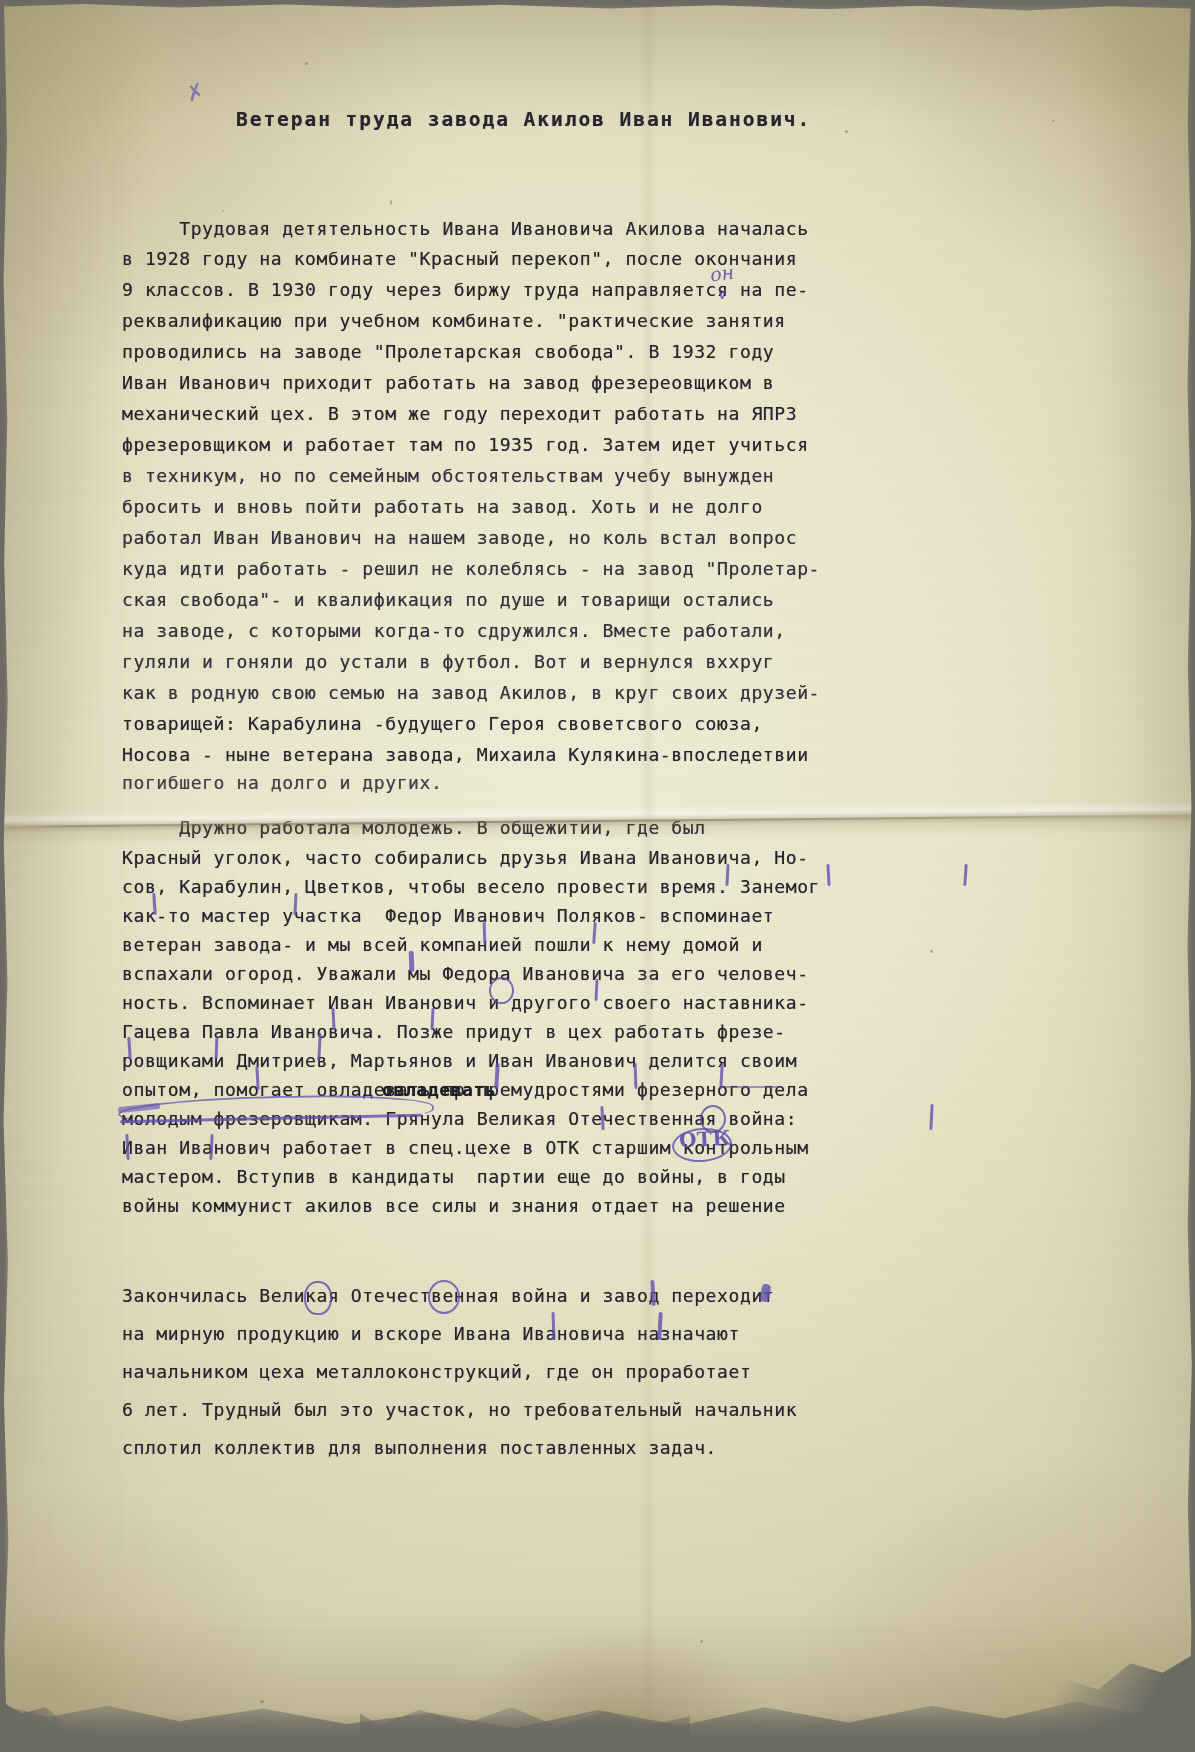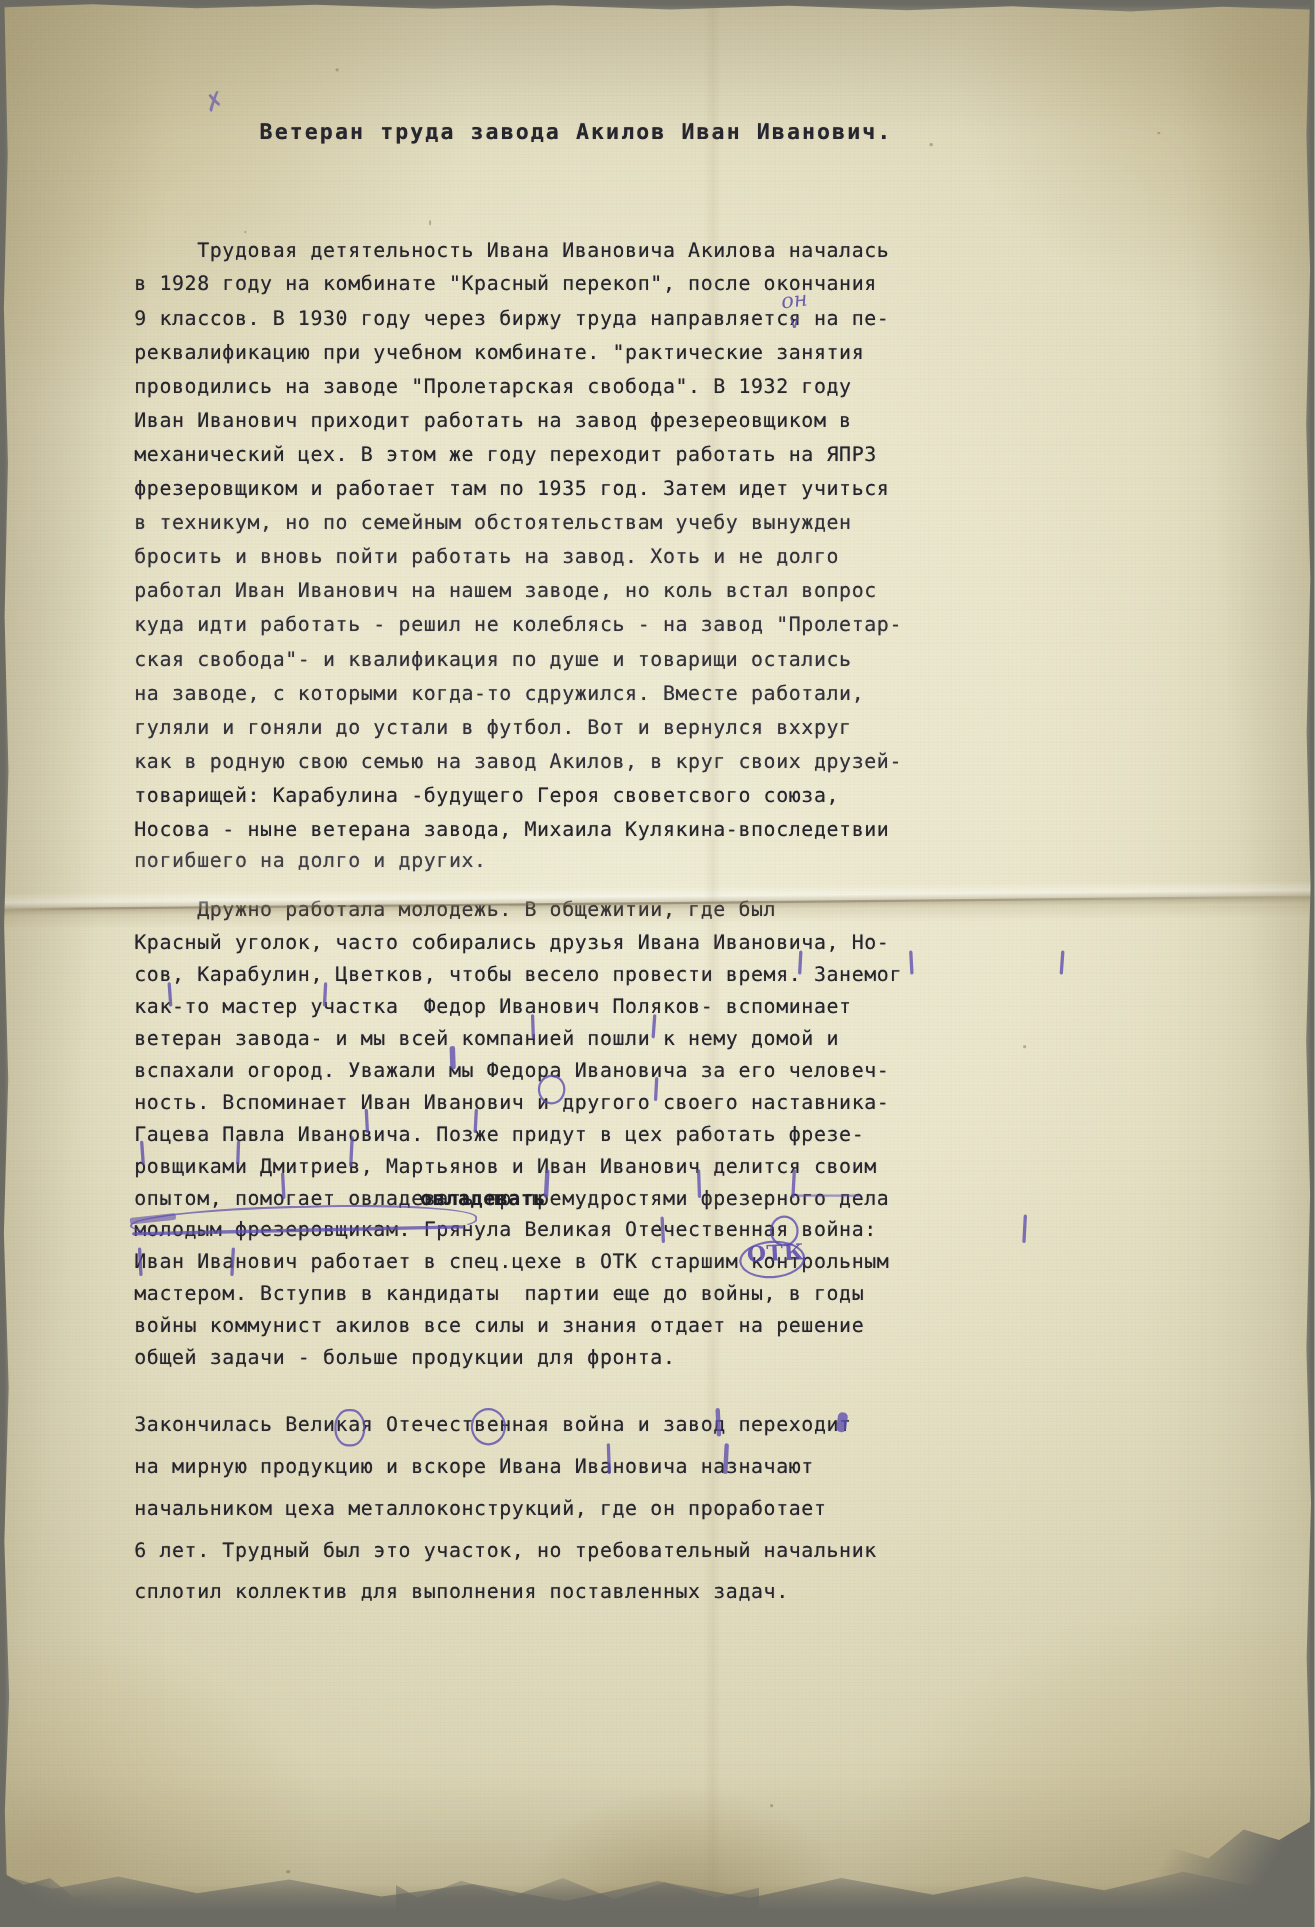--- a/index.html
+++ b/index.html
@@ -250,21 +250,20 @@
     <div class="typed body-line ink-dk" style="left:122px;top:934px;">ветеран завода- и мы всей компанией пошли к нему домой и</div>
     <div class="typed body-line ink-dk" style="left:122px;top:963px;">вспахали огород. Уважали мы Федора Ивановича за его человеч-</div>
     <div class="typed body-line ink-dk" style="left:122px;top:992px;">ность. Вспоминает Иван Иванович и другого своего наставника-</div>
     <div class="typed body-line ink-dk" style="left:122px;top:1021px;">Гацева Павла Ивановича. Позже придут в цех работать фрезе-</div>
     <div class="typed body-line ink-dk" style="left:122px;top:1050px;">ровщиками Дмитриев, Мартьянов и Иван Иванович делится своим</div>
     <div class="typed body-line ink-dk" style="left:122px;top:1079px;">опытом, помогает овладевать пр премудростями фрезерного дела</div>
     <div class="typed body-line ink-dk" style="left:122px;top:1108px;">молодым фрезеровщикам. Грянула Великая Отечественная война:</div>
     <div class="typed body-line ink-dk" style="left:122px;top:1137px;">Иван Иванович работает в спец.цехе в ОТК старшим контрольным</div>
     <div class="typed body-line ink-dk" style="left:122px;top:1166px;">мастером. Вступив в кандидаты  партии еще до войны, в годы</div>
     <div class="typed body-line ink-dk" style="left:122px;top:1195px;">войны коммунист акилов все силы и знания отдает на решение</div>
-    <div class="typed body-line ink-dk" style="left:122px;top:1224px;">общей задачи - больше продукции для фронта.</div>
 
     <div class="typed body-line ink-dk" style="left:122px;top:1285px;">Закончилась Великая Отечественная война и завод переходит</div>
     <div class="typed body-line ink-dk" style="left:122px;top:1323px;">на мирную продукцию и вскоре Ивана Ивановича назначают</div>
     <div class="typed body-line ink-dk" style="left:122px;top:1361px;">начальником цеха металлоконструкций, где он проработает</div>
     <div class="typed body-line ink-dk" style="left:122px;top:1399px;">6 лет. Трудный был это участок, но требовательный начальник</div>
     <div class="typed body-line ink-dk" style="left:122px;top:1437px;">сплотил коллектив для выполнения поставленных задач.</div>
 
   </div>
 
   <div>

